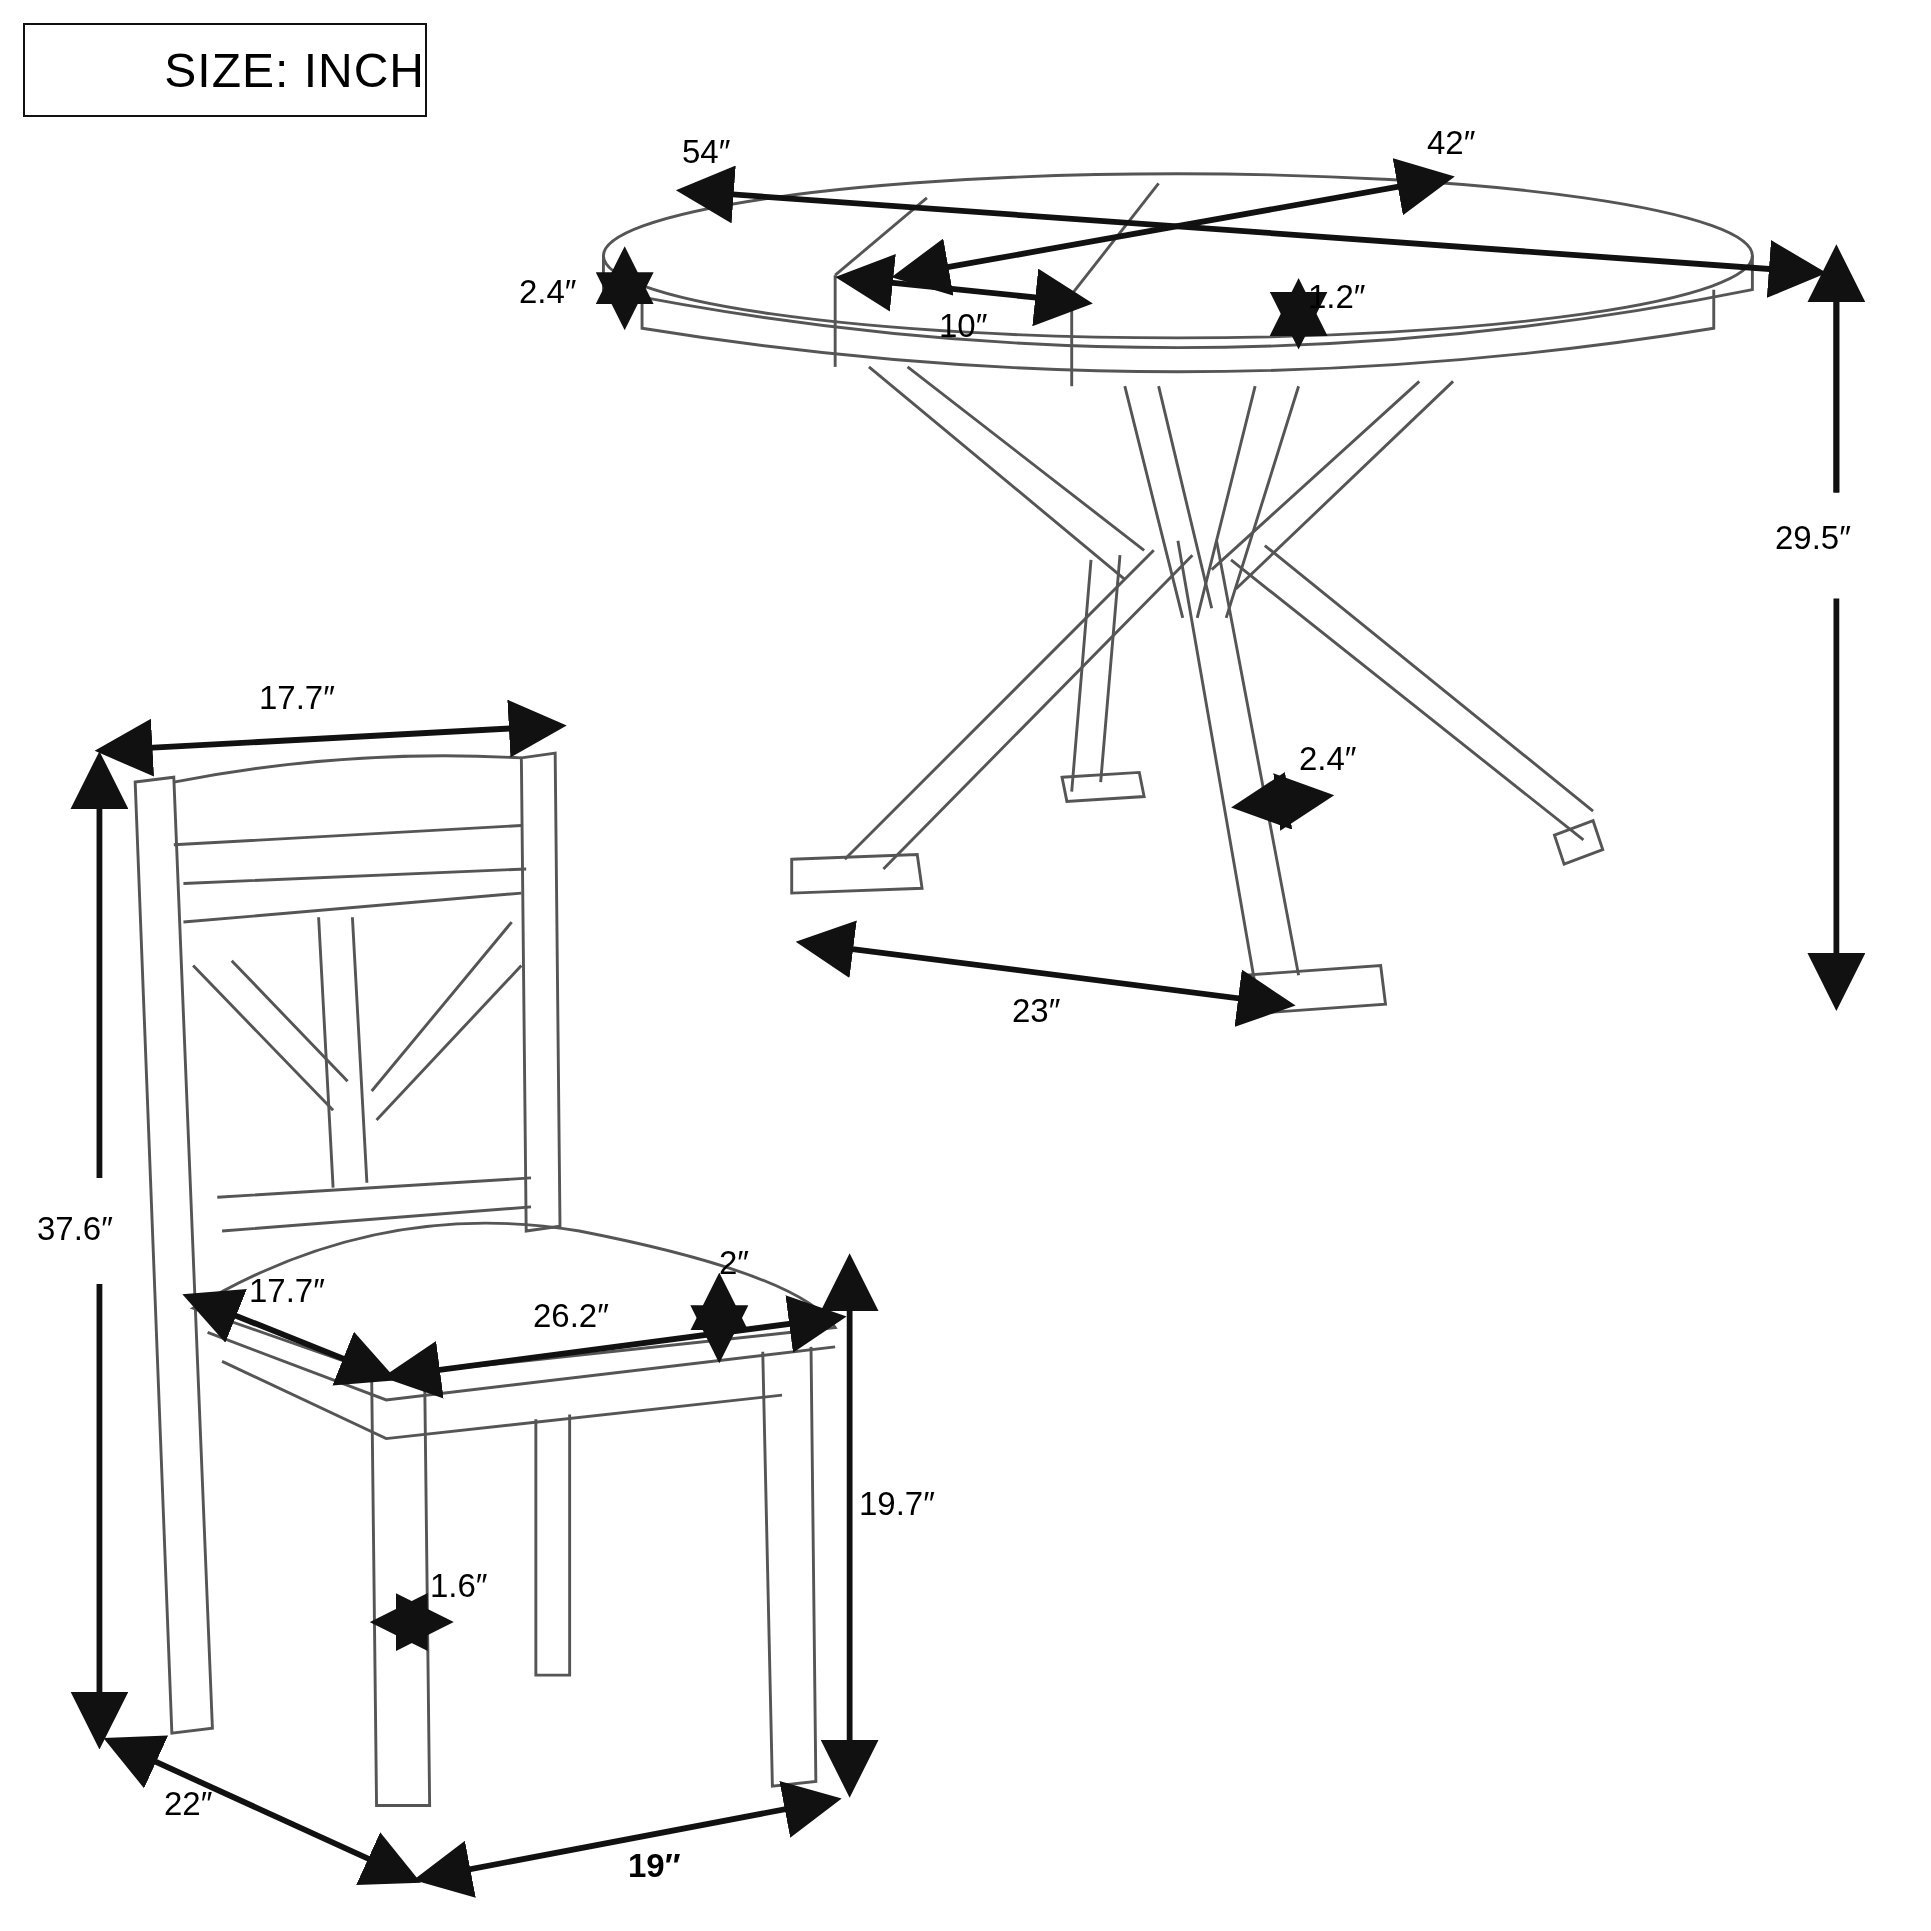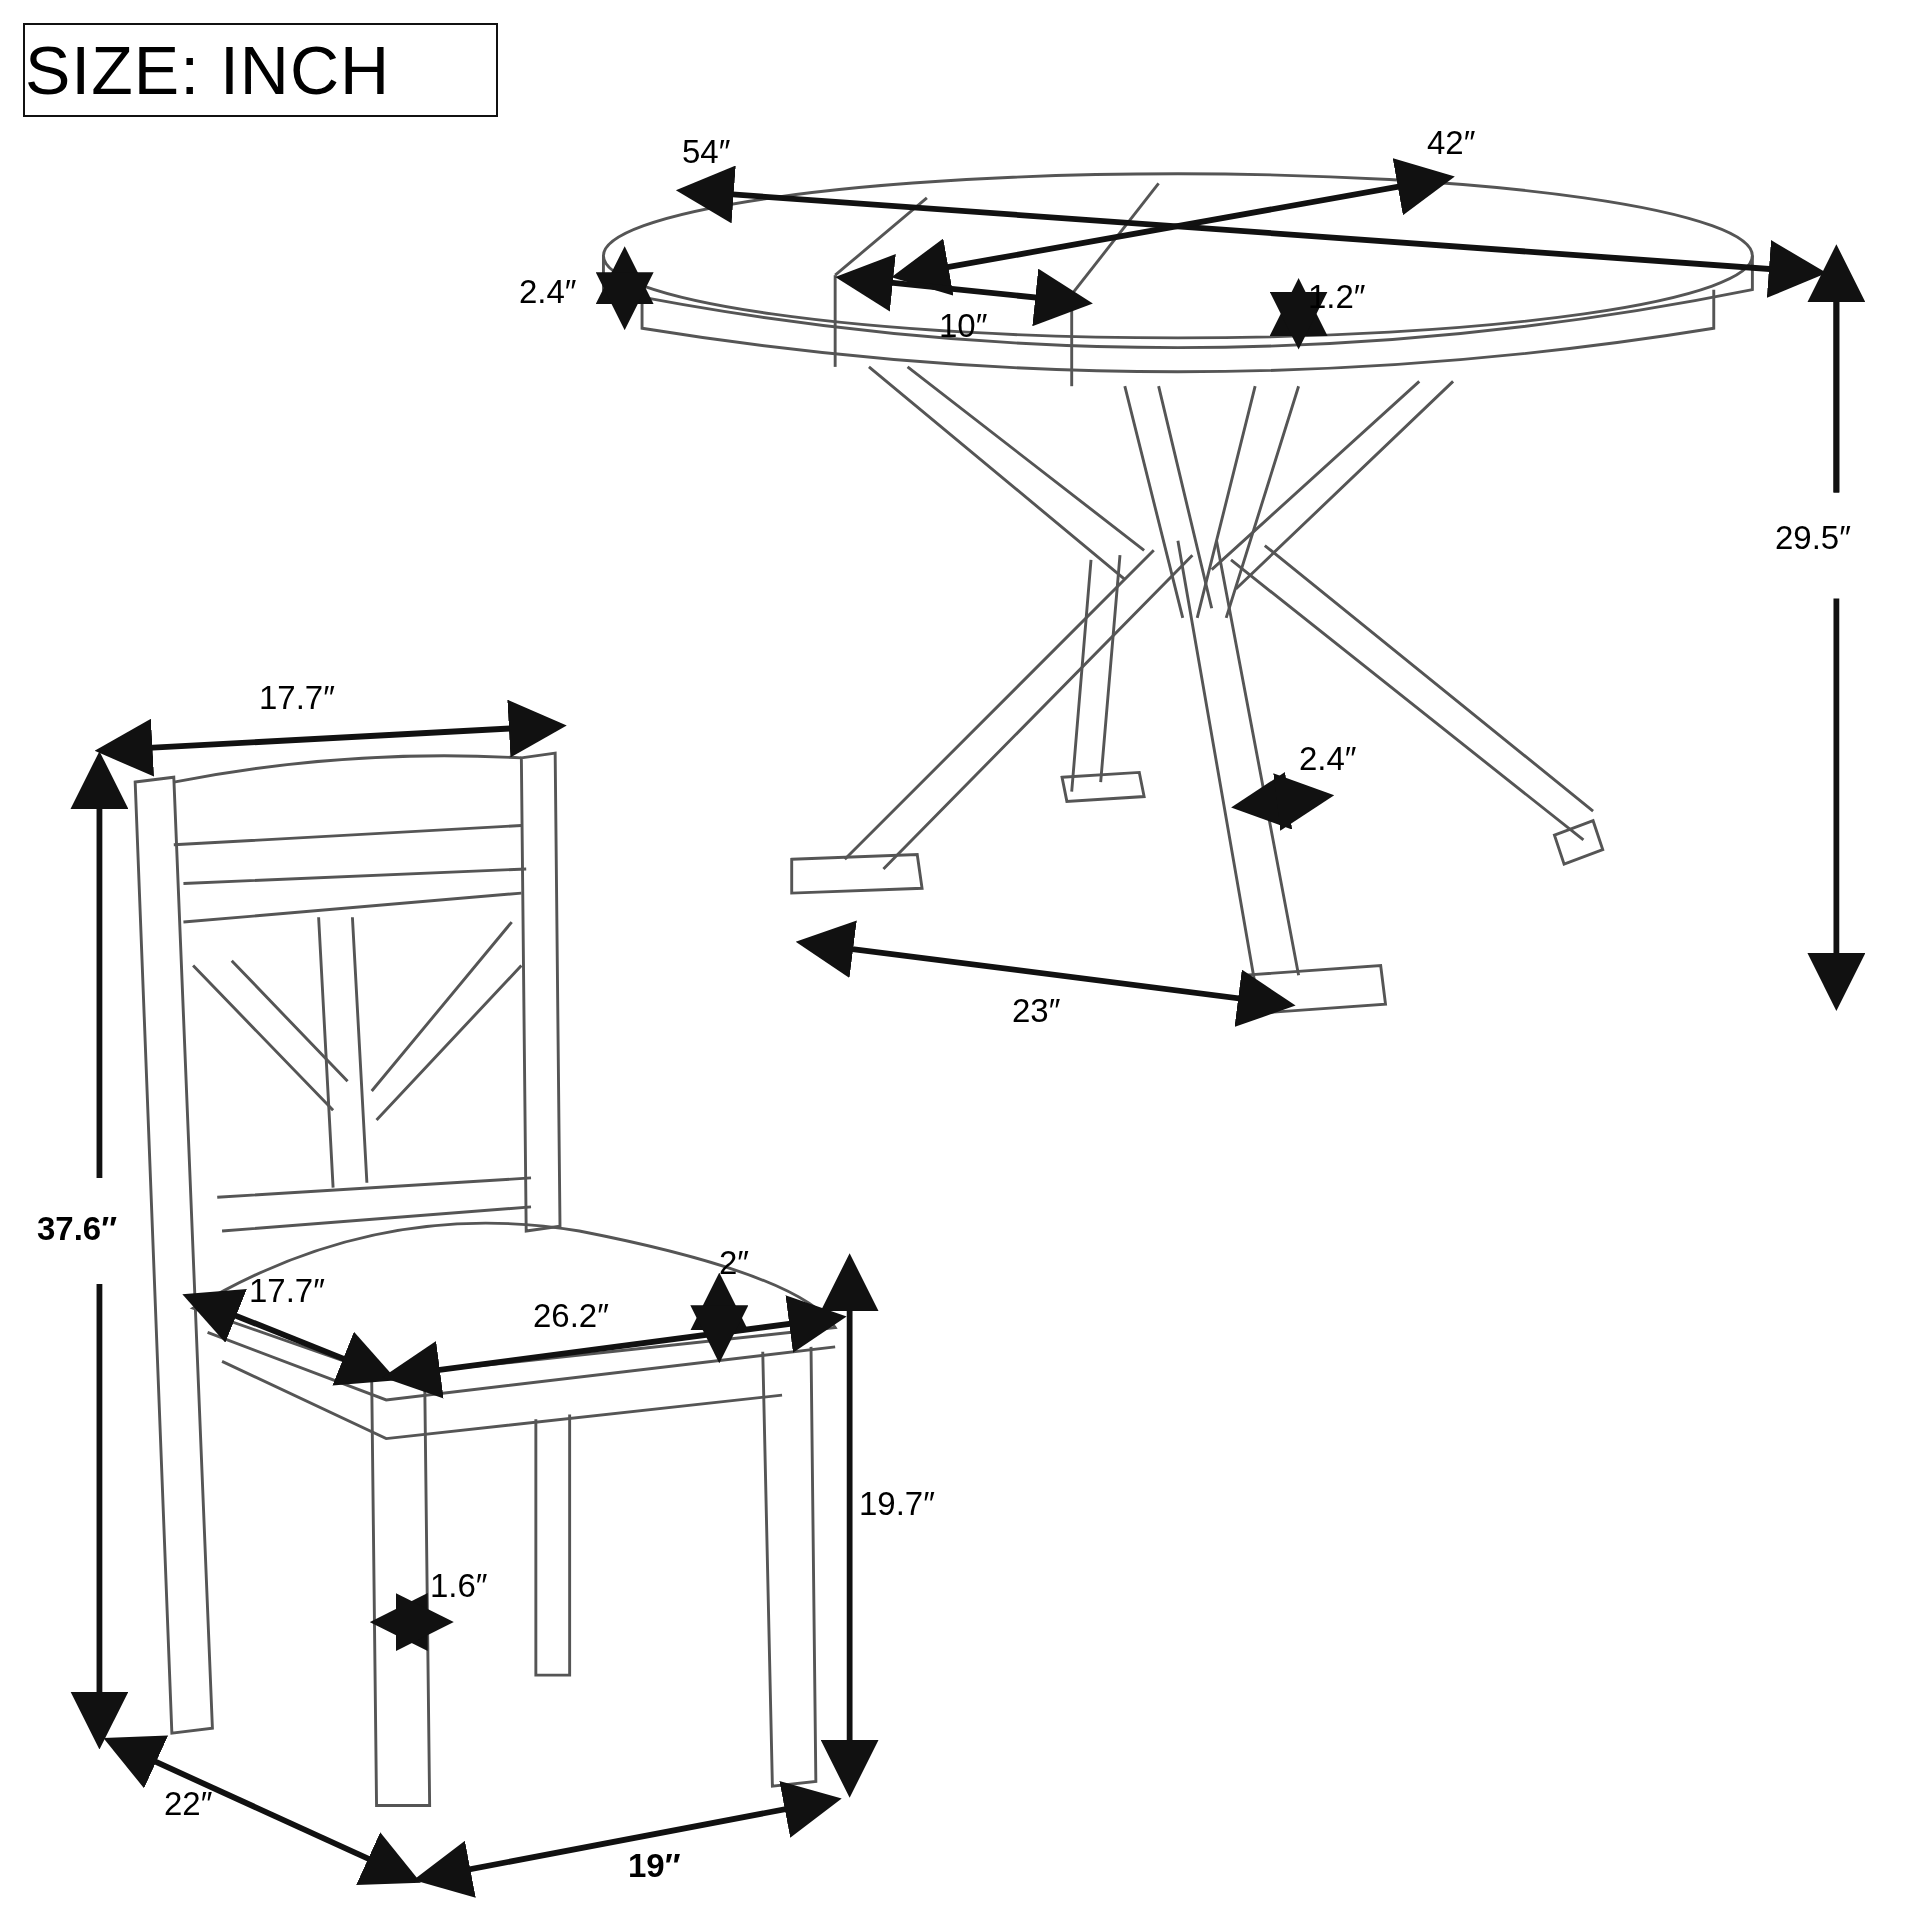--- a/index.html
+++ b/index.html
@@ -1,21 +1,21 @@
 <!DOCTYPE html>
 <html><head>
 <meta charset="utf-8">
 <style>
   html, body { margin: 0; padding: 0; background: #ffffff; }
   body { width: 1931px; height: 1931px; position: relative; overflow: hidden;
          font-family: "Liberation Sans", sans-serif; color: #000; }
-  .size-box { position: absolute; left: 23px; top: 23px; width: 475px; height: 94px;
+  .size-box { position: absolute; left: 23px; top: 23px; width: 404px; height: 94px;
               border: 2.9px solid #111; box-sizing: border-box;
-              display: flex; align-items: center; justify-content: flex-start;
-              font-size: 68px; letter-spacing: 1px; }
+              display: flex; align-items: center; justify-content: flex-end;
+              font-size: 48px; letter-spacing: 1px; }
   svg#drawing { position: absolute; left: 0; top: 0; }
   .lbl { position: absolute; font-size: 33px; line-height: 1; white-space: nowrap; }
 </style>
 </head>
 <body>
 
 <div class="size-box">
   <span>SIZE: INCH</span>
 </div>
 
@@ -98,21 +98,21 @@
 <span class="lbl" style="left:682px;top:135px;">54″</span>
 <span class="lbl" style="left:1427px;top:126px;text-align:center;">42″</span>
 <span class="lbl" style="left:519px;top:275px;">2.4″</span>
 <span class="lbl" style="left:939px;top:309px;">10″</span>
 <span class="lbl" style="left:1308px;top:280px;">1.2″</span>
 <span class="lbl" style="left:1775px;top:521px;">29.5″</span>
 <span class="lbl" style="left:1299px;top:742px;">2.4″</span>
 <span class="lbl" style="left:1012px;top:994px;">23″</span>
 
 <span class="lbl" style="left:259px;top:681px;">17.7″</span>
-<span class="lbl" style="left:37px;top:1212px;font-weight:bold;">37.6″</span>
+<span class="lbl" style="left:37px;top:1212px;">37.6″</span>
 <span class="lbl" style="left:249px;top:1274px;">17.7″</span>
 <span class="lbl" style="left:533px;top:1299px;">26.2″</span>
 <span class="lbl" style="left:719px;top:1246px;">2″</span>
 <span class="lbl" style="left:859px;top:1487px;">19.7″</span>
 <span class="lbl" style="left:430px;top:1569px;">1.6″</span>
 <span class="lbl" style="left:164px;top:1751px;margin-top:36px;">22″</span>
 <span class="lbl" style="left:628px;top:1849px;font-weight:bold;">19″</span>
 
 
 </body></html>

